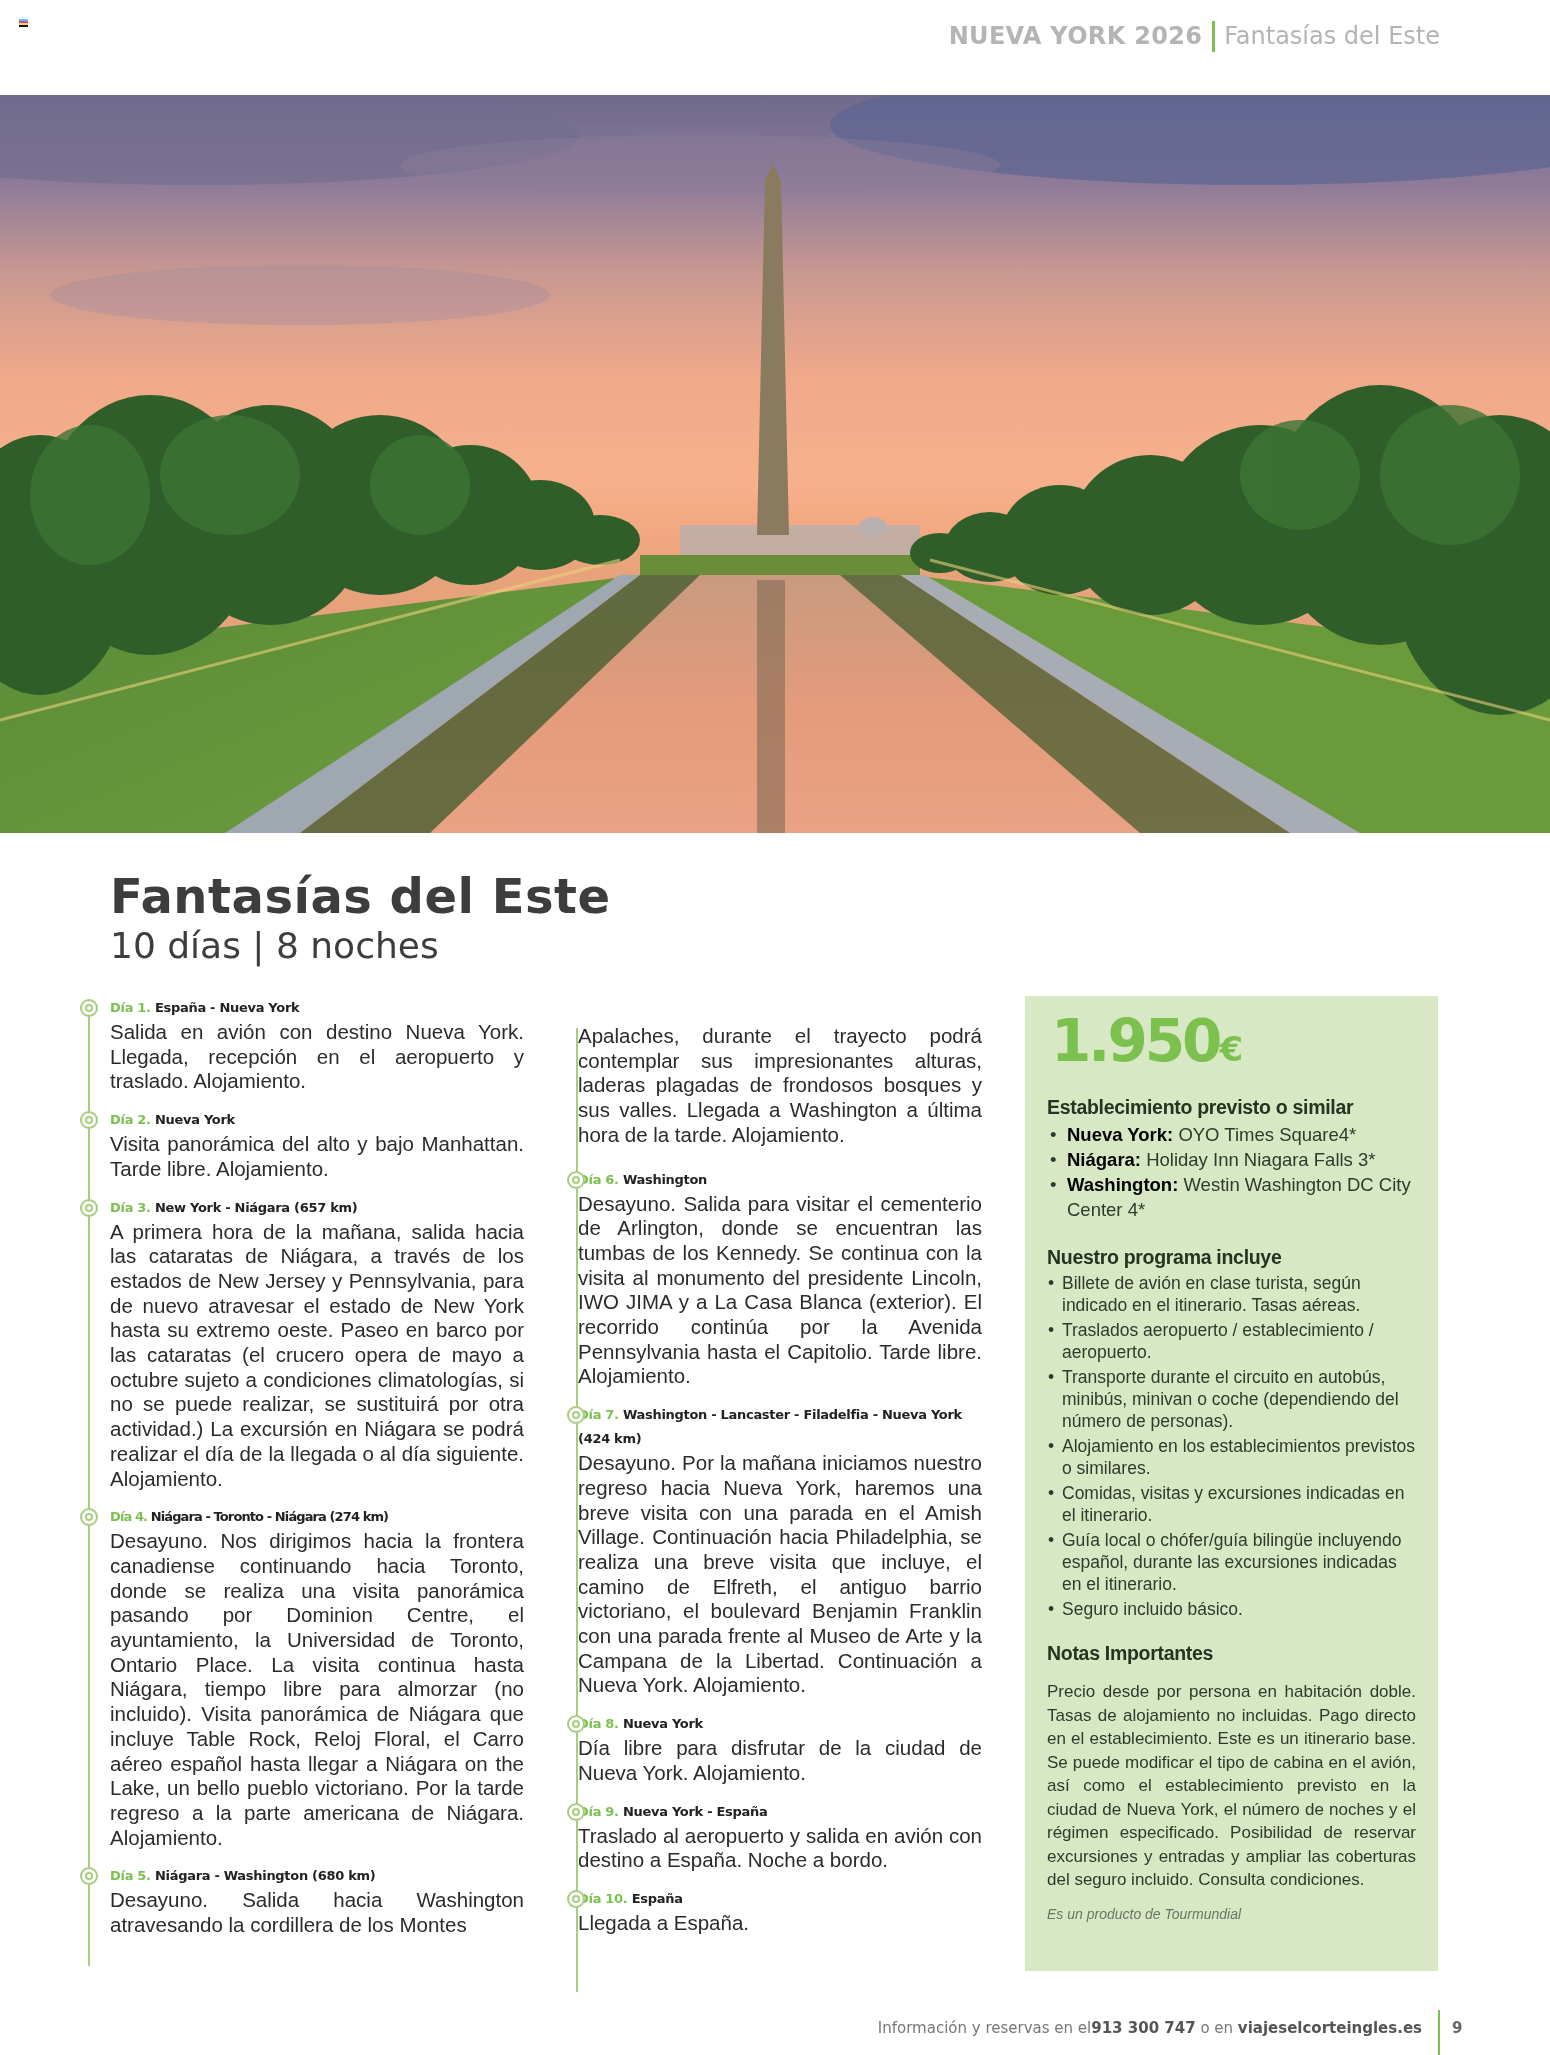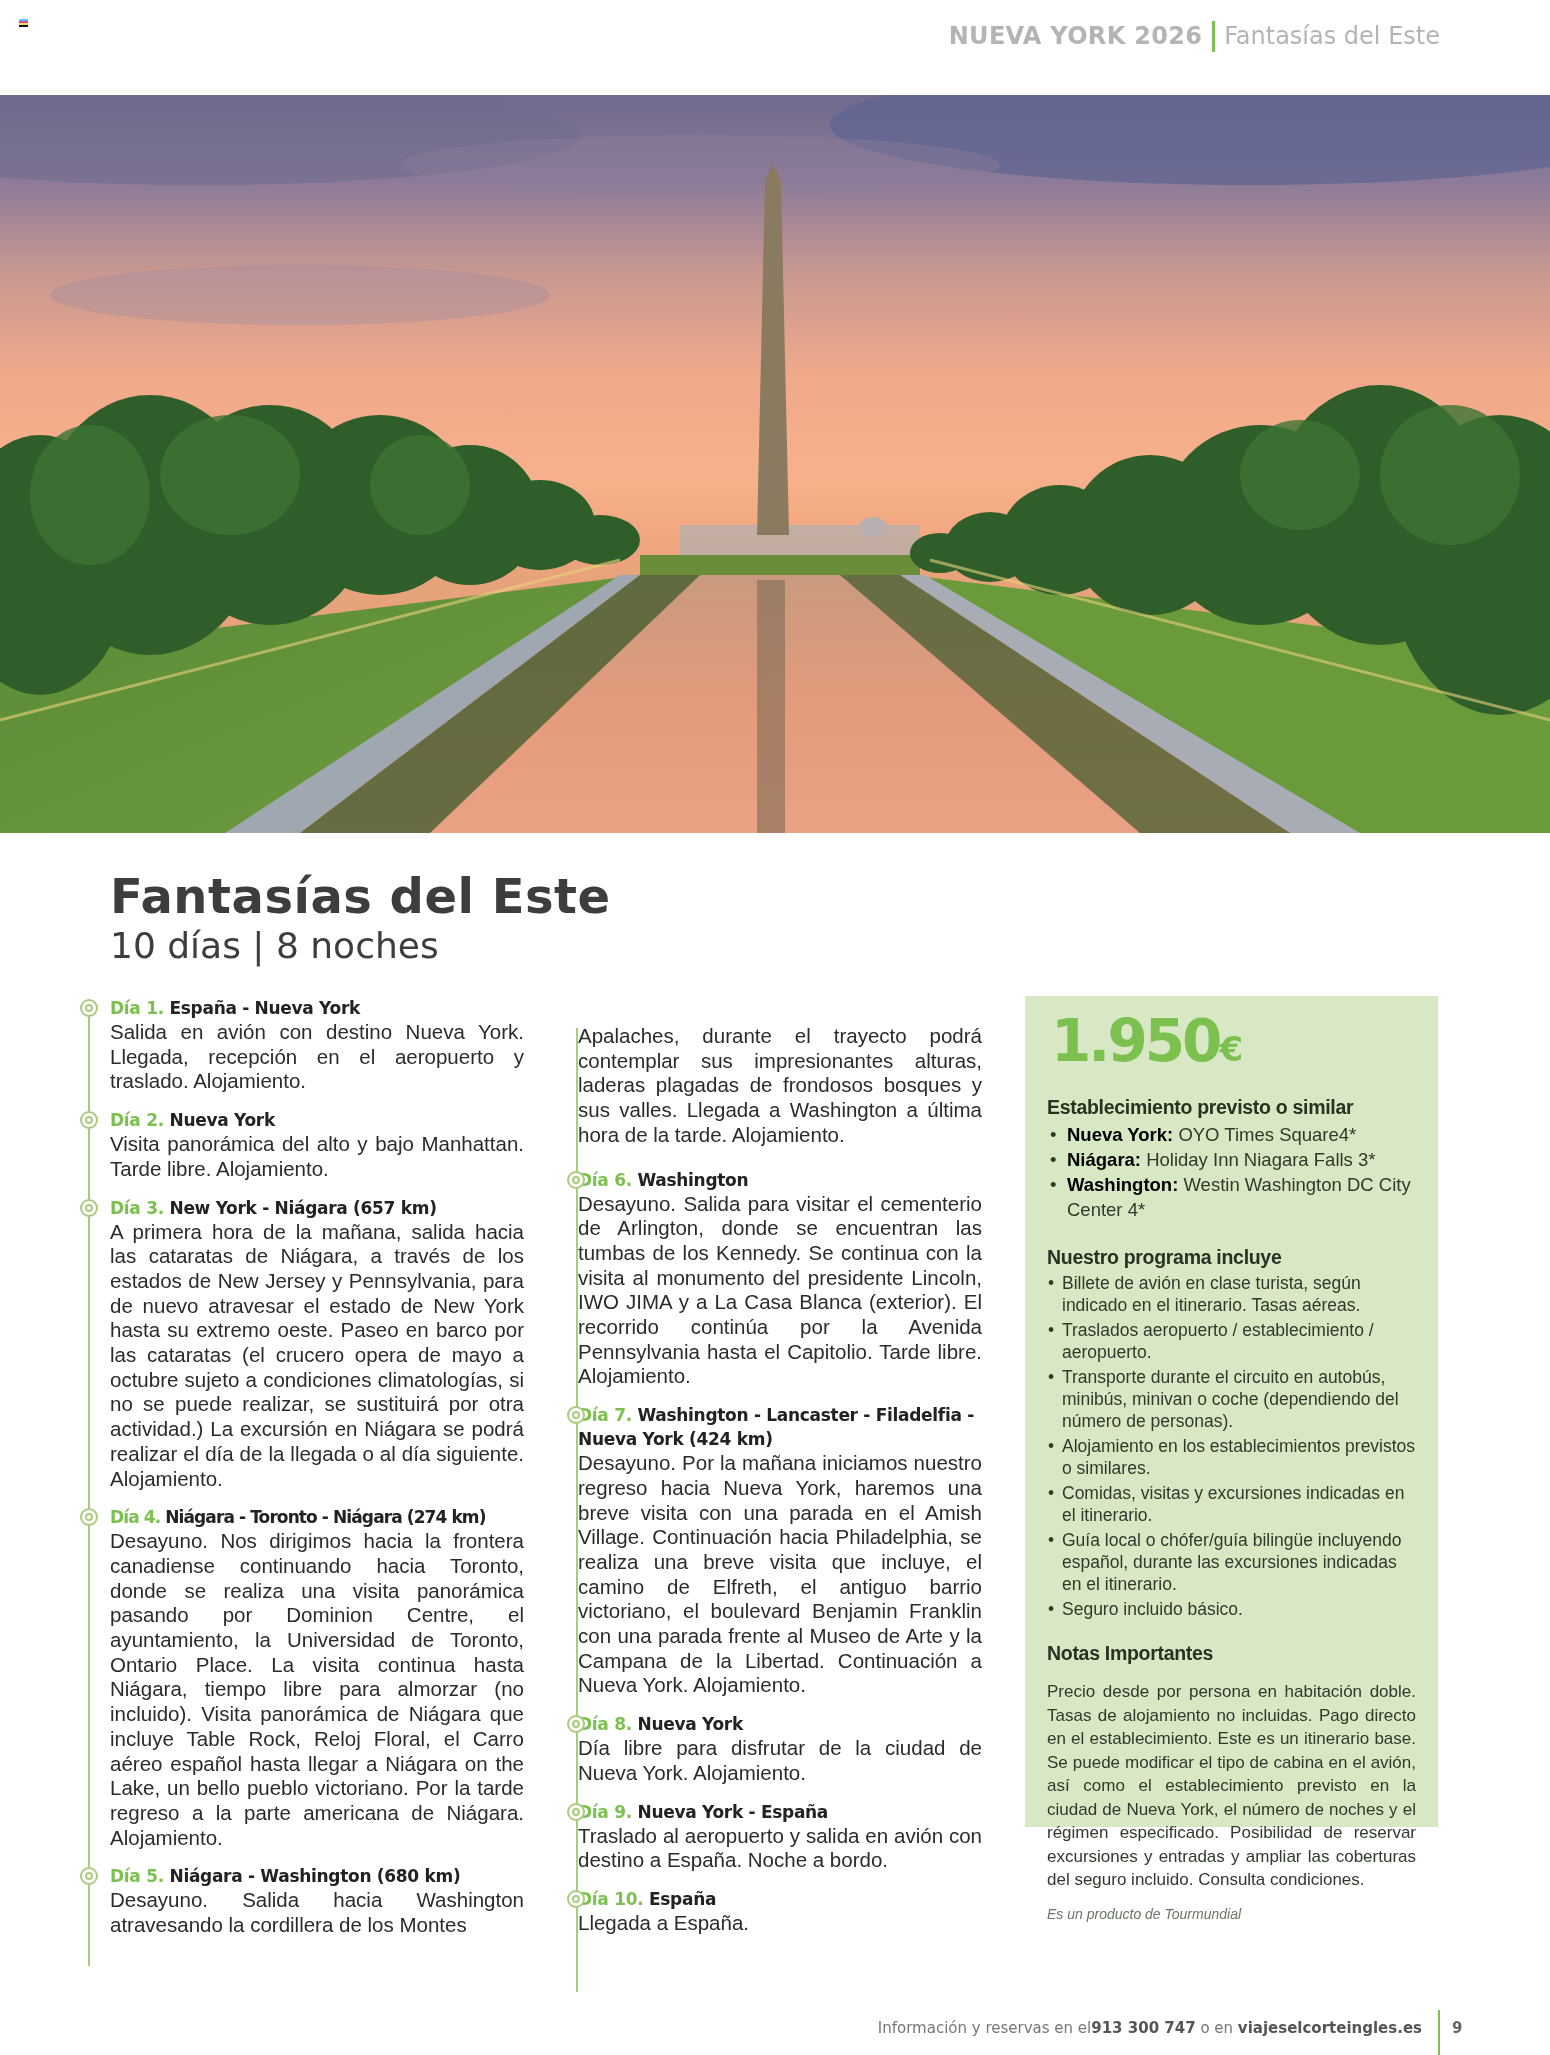--- a/index.html
+++ b/index.html
@@ -24,29 +24,29 @@
   .title { position: absolute; left: 110px; top: 868px; font-family: "DejaVu Sans", sans-serif; font-weight: bold;
            font-size: 48px; color: #3d3d3d; letter-spacing: 0.5px; }
   .subtitle { position: absolute; left: 110px; top: 925px; font-family: "DejaVu Sans", sans-serif; font-size: 36px; color: #3d3d3d; }
 
   
   .col { position: absolute; }
   .col1 { left: 110px; top: 996px; width: 414px; }
   .col2 { left: 578px; top: 1024px; width: 404px; }
   .timeline-line { position: absolute; width: 2px; background: #a9cc7e; }
   .day { position: relative; margin-bottom: 14px; }
-  .day-head { font-family: "DejaVu Sans", sans-serif; font-weight: bold; font-size: 17px; line-height: 24px; color: #222; letter-spacing: -0.3px; }
+  .day-head { font-family: "DejaVu Sans", sans-serif; font-weight: bold; font-size: 13px; line-height: 24px; color: #222; letter-spacing: -0.3px; }
   .day-head .num { color: #7cc04f; }
   .day-body { font-size: 20.5px; line-height: 24.7px; color: #2b2b2b; text-align: justify; }
   .dot { position: absolute; left: -30px; top: 3px; width: 18px; height: 18px; border-radius: 50%;
          border: 2px solid #a9cc7e; background: #fff; }
   .dot::after { content: ""; position: absolute; left: 3px; top: 3px; width: 8px; height: 8px; border-radius: 50%; border: 2px solid #a9cc7e; box-sizing: border-box; }
 
   
-  .info { position: absolute; left: 1025px; top: 996px; width: 413px; height: 831px; background: #d8e8c4; padding: 14px 22px 0 22px; }
+  .info { position: absolute; left: 1025px; top: 996px; width: 413px; height: 975px; background: #d8e8c4; padding: 14px 22px 0 22px; }
   .price { font-family: "DejaVu Sans", sans-serif; font-weight: bold; font-size: 58px; color: #7cc04f; letter-spacing: -3px; line-height: 62px; margin-left: 4px; }
   .price .cur { font-size: 34px; letter-spacing: 0; }
   .info h3 { font-family: Liberation Sans, sans-serif; font-size: 19.5px; font-weight: bold; color: #263222; margin-top: 14px; line-height: 26px; letter-spacing: -0.3px; }
   .hotels { list-style: none; margin-top: 2px; }
   .hotels li { font-size: 18.5px; line-height: 25px; color: #2f3a2c; padding-left: 20px; position: relative; }
   .hotels li::before { content: "•"; position: absolute; left: 3px; }
   .hotels li b { font-weight: bold; color: #000000; }
   .includes { list-style: none; margin-top: 2px; }
   .includes li { font-size: 17.5px; line-height: 22px; color: #2f3a2c; padding-left: 15px; position: relative; margin-bottom: 3px; }
   .includes li::before { content: "•"; position: absolute; left: 1px; }

